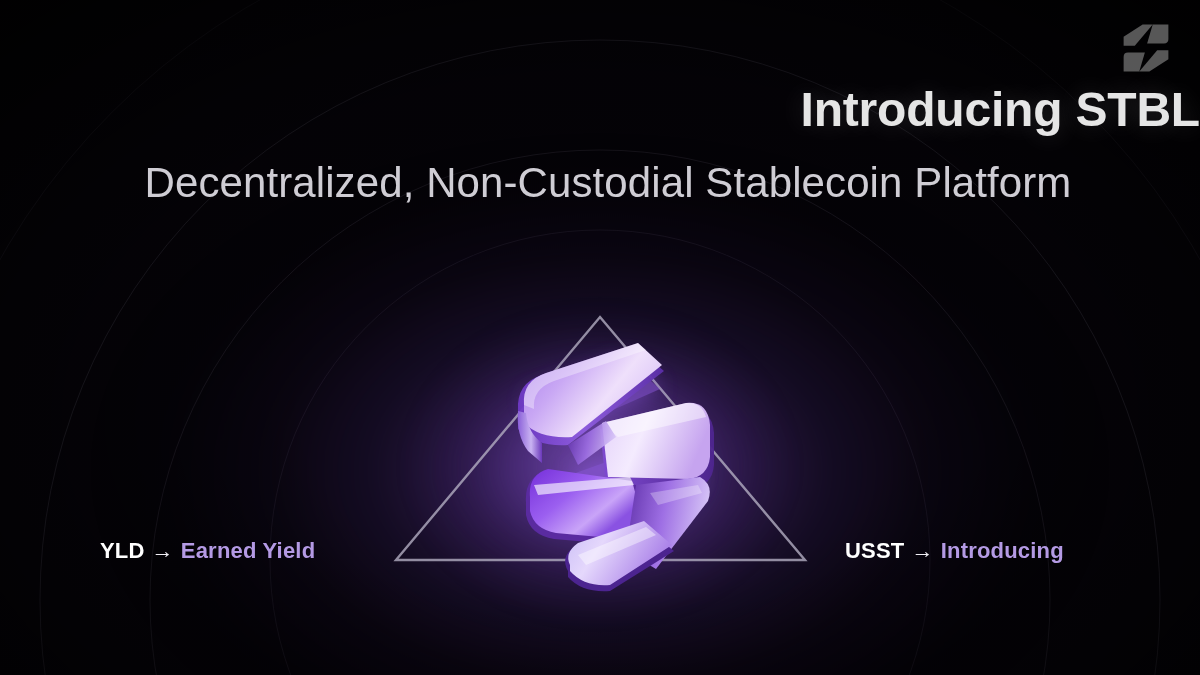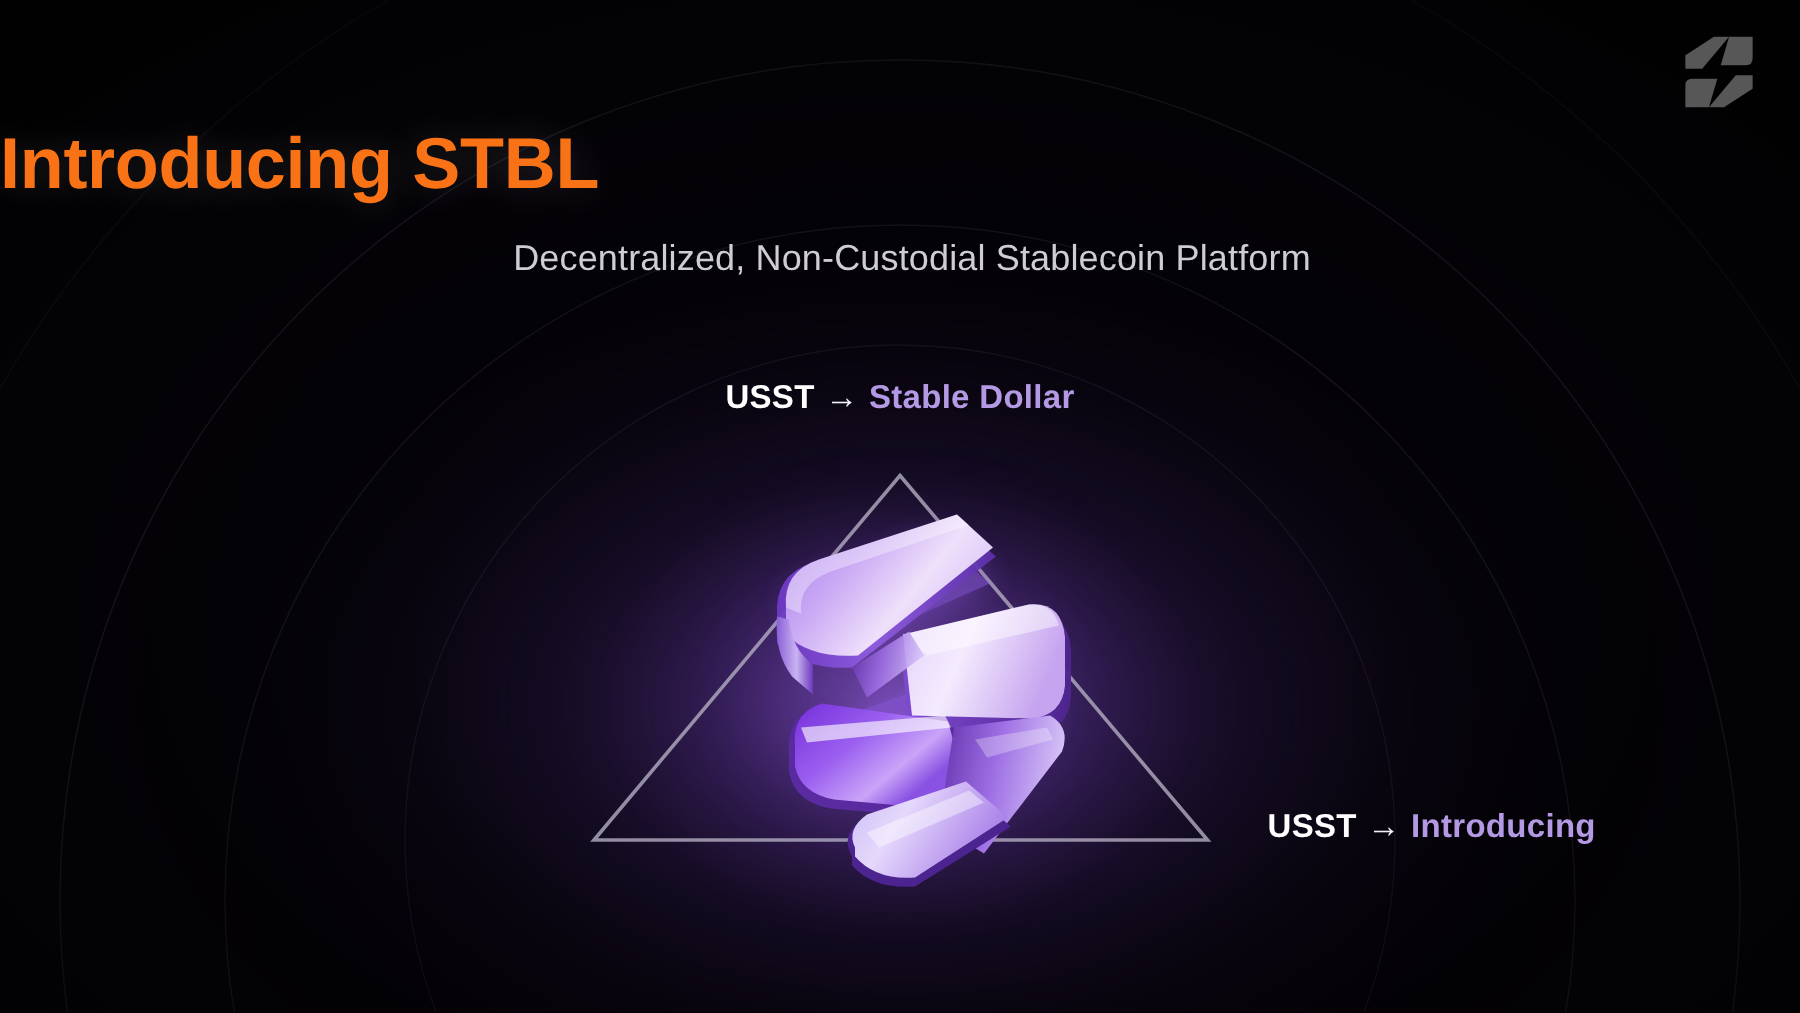--- a/index.html
+++ b/index.html
@@ -54,29 +54,29 @@
         rgba(0,0,0,0.95) 100%);
     pointer-events:none;
   }
 
   
   .rings { position:absolute; inset:0; pointer-events:none; }
 
   
   .headline {
     position:absolute; left:0; right:0; top:82px;
-    text-align:left;
-    font-size:48px; font-weight:700; color:#f97316;
+    text-align:right;
+    font-size:48px; font-weight:700; color:#e5e5e5;
     letter-spacing:-0.2px;
     text-shadow:0 0 26px rgba(255,255,255,0.16);
   }
   .subhead {
     position:absolute; left:16px; right:0; top:159px;
     text-align:center;
-    font-size:24px; font-weight:400; color:#cfcdd4;
+    font-size:42px; font-weight:400; color:#cfcdd4;
     letter-spacing:0.1px;
   }
 
   .pill {
     position:absolute;
     font-size:22px; font-weight:700;
     white-space:nowrap;
     letter-spacing:0.2px;
   }
   .pill .tick { color:#ffffff; }
@@ -217,22 +217,22 @@
 
       <path d="M186 160 L250 152 Q264 160 258 176 L206 244 L176 226 Z" fill="url(#gSideR)"></path>
       <path d="M200 168 L248 160 L252 168 L208 180 Z" fill="#ffffff" opacity="0.28"></path>
 
       <path d="M118 246 Q110 232 124 222 L192 200 L224 226 L160 266 Q132 268 118 252 Z" fill="#4c2490"></path>
       <path d="M120 240 Q114 228 128 218 L194 196 L222 220 L160 260 Q134 262 120 246 Z" fill="url(#gBotFace)"></path>
       <path d="M128 230 L196 202 L206 210 L136 240 Z" fill="#ffffff" opacity="0.42"></path>
     </g>
   </svg>
 
-  <div class="pill" id="pill-usst">
-    <span class="tick">USST</span><span class="arrow">→</span><span class="desc">Stable Dollar</span>
+
+  <div class="pill" id="pill-yld">
+    <span class="tick">YLD</span><span class="arrow">→</span><span class="desc">Earned Yield</span>
   </div>
-
 
   <div class="pill" id="pill-stbl">
     <span class="tick">USST</span><span class="arrow">→</span><span class="desc">Introducing</span>
   </div>
 
 </div>
 
 </body></html>

